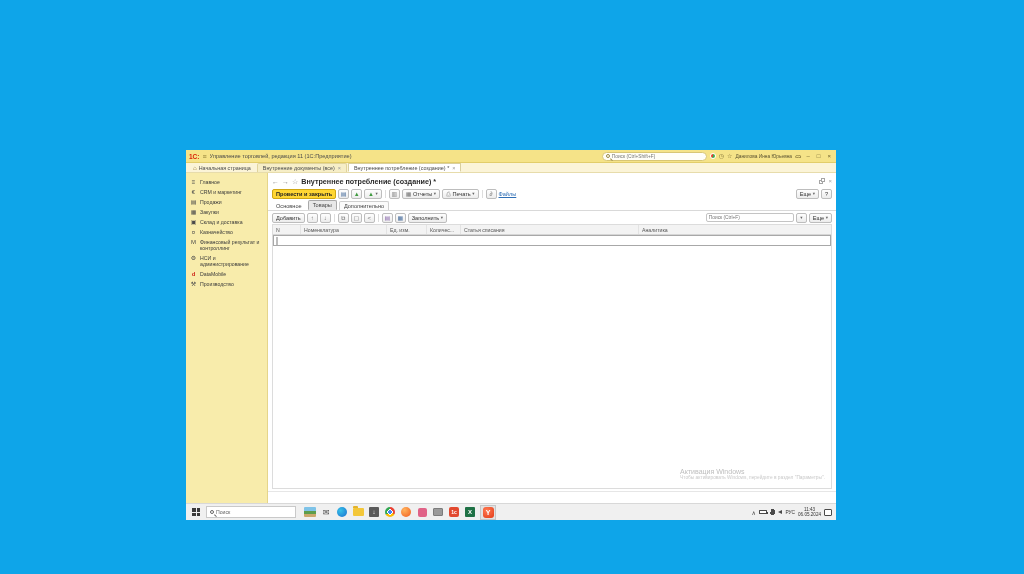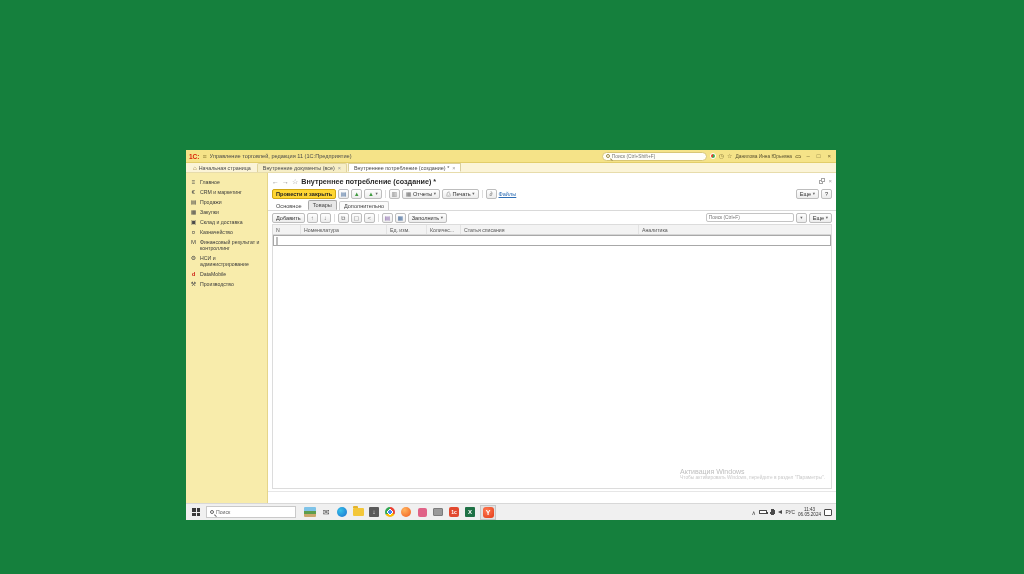--- a/index.html
+++ b/index.html
@@ -1,17 +1,17 @@
 <!DOCTYPE html>
 <html><head>
 <meta charset="utf-8">
 <style>
   * { margin:0; padding:0; box-sizing:border-box; }
   html,body { background:#ffffff; font-family:"Liberation Sans", sans-serif; }
-  .canvas { position:relative; width:1024px; height:574px; background:#15803d; overflow:hidden; }
+  .canvas { position:relative; width:1024px; height:574px; background:#0ea5e9; overflow:hidden; }
 
   
   .desktop { position:absolute; left:186px; top:150px; width:650px; height:370px;
              display:flex; flex-direction:column; font-size:6px; color:#333; }
 
   
   .titlebar { height:13px; background:#f5e388; border-bottom:1px solid #e2cd6a;
               display:flex; align-items:center; padding:0 3px; gap:3px; flex:0 0 auto; }
   .logo-1c { color:#d81e05; font-weight:bold; font-size:6.5px; }
   .menu-burger { color:#8a7a33; font-size:7px; }

